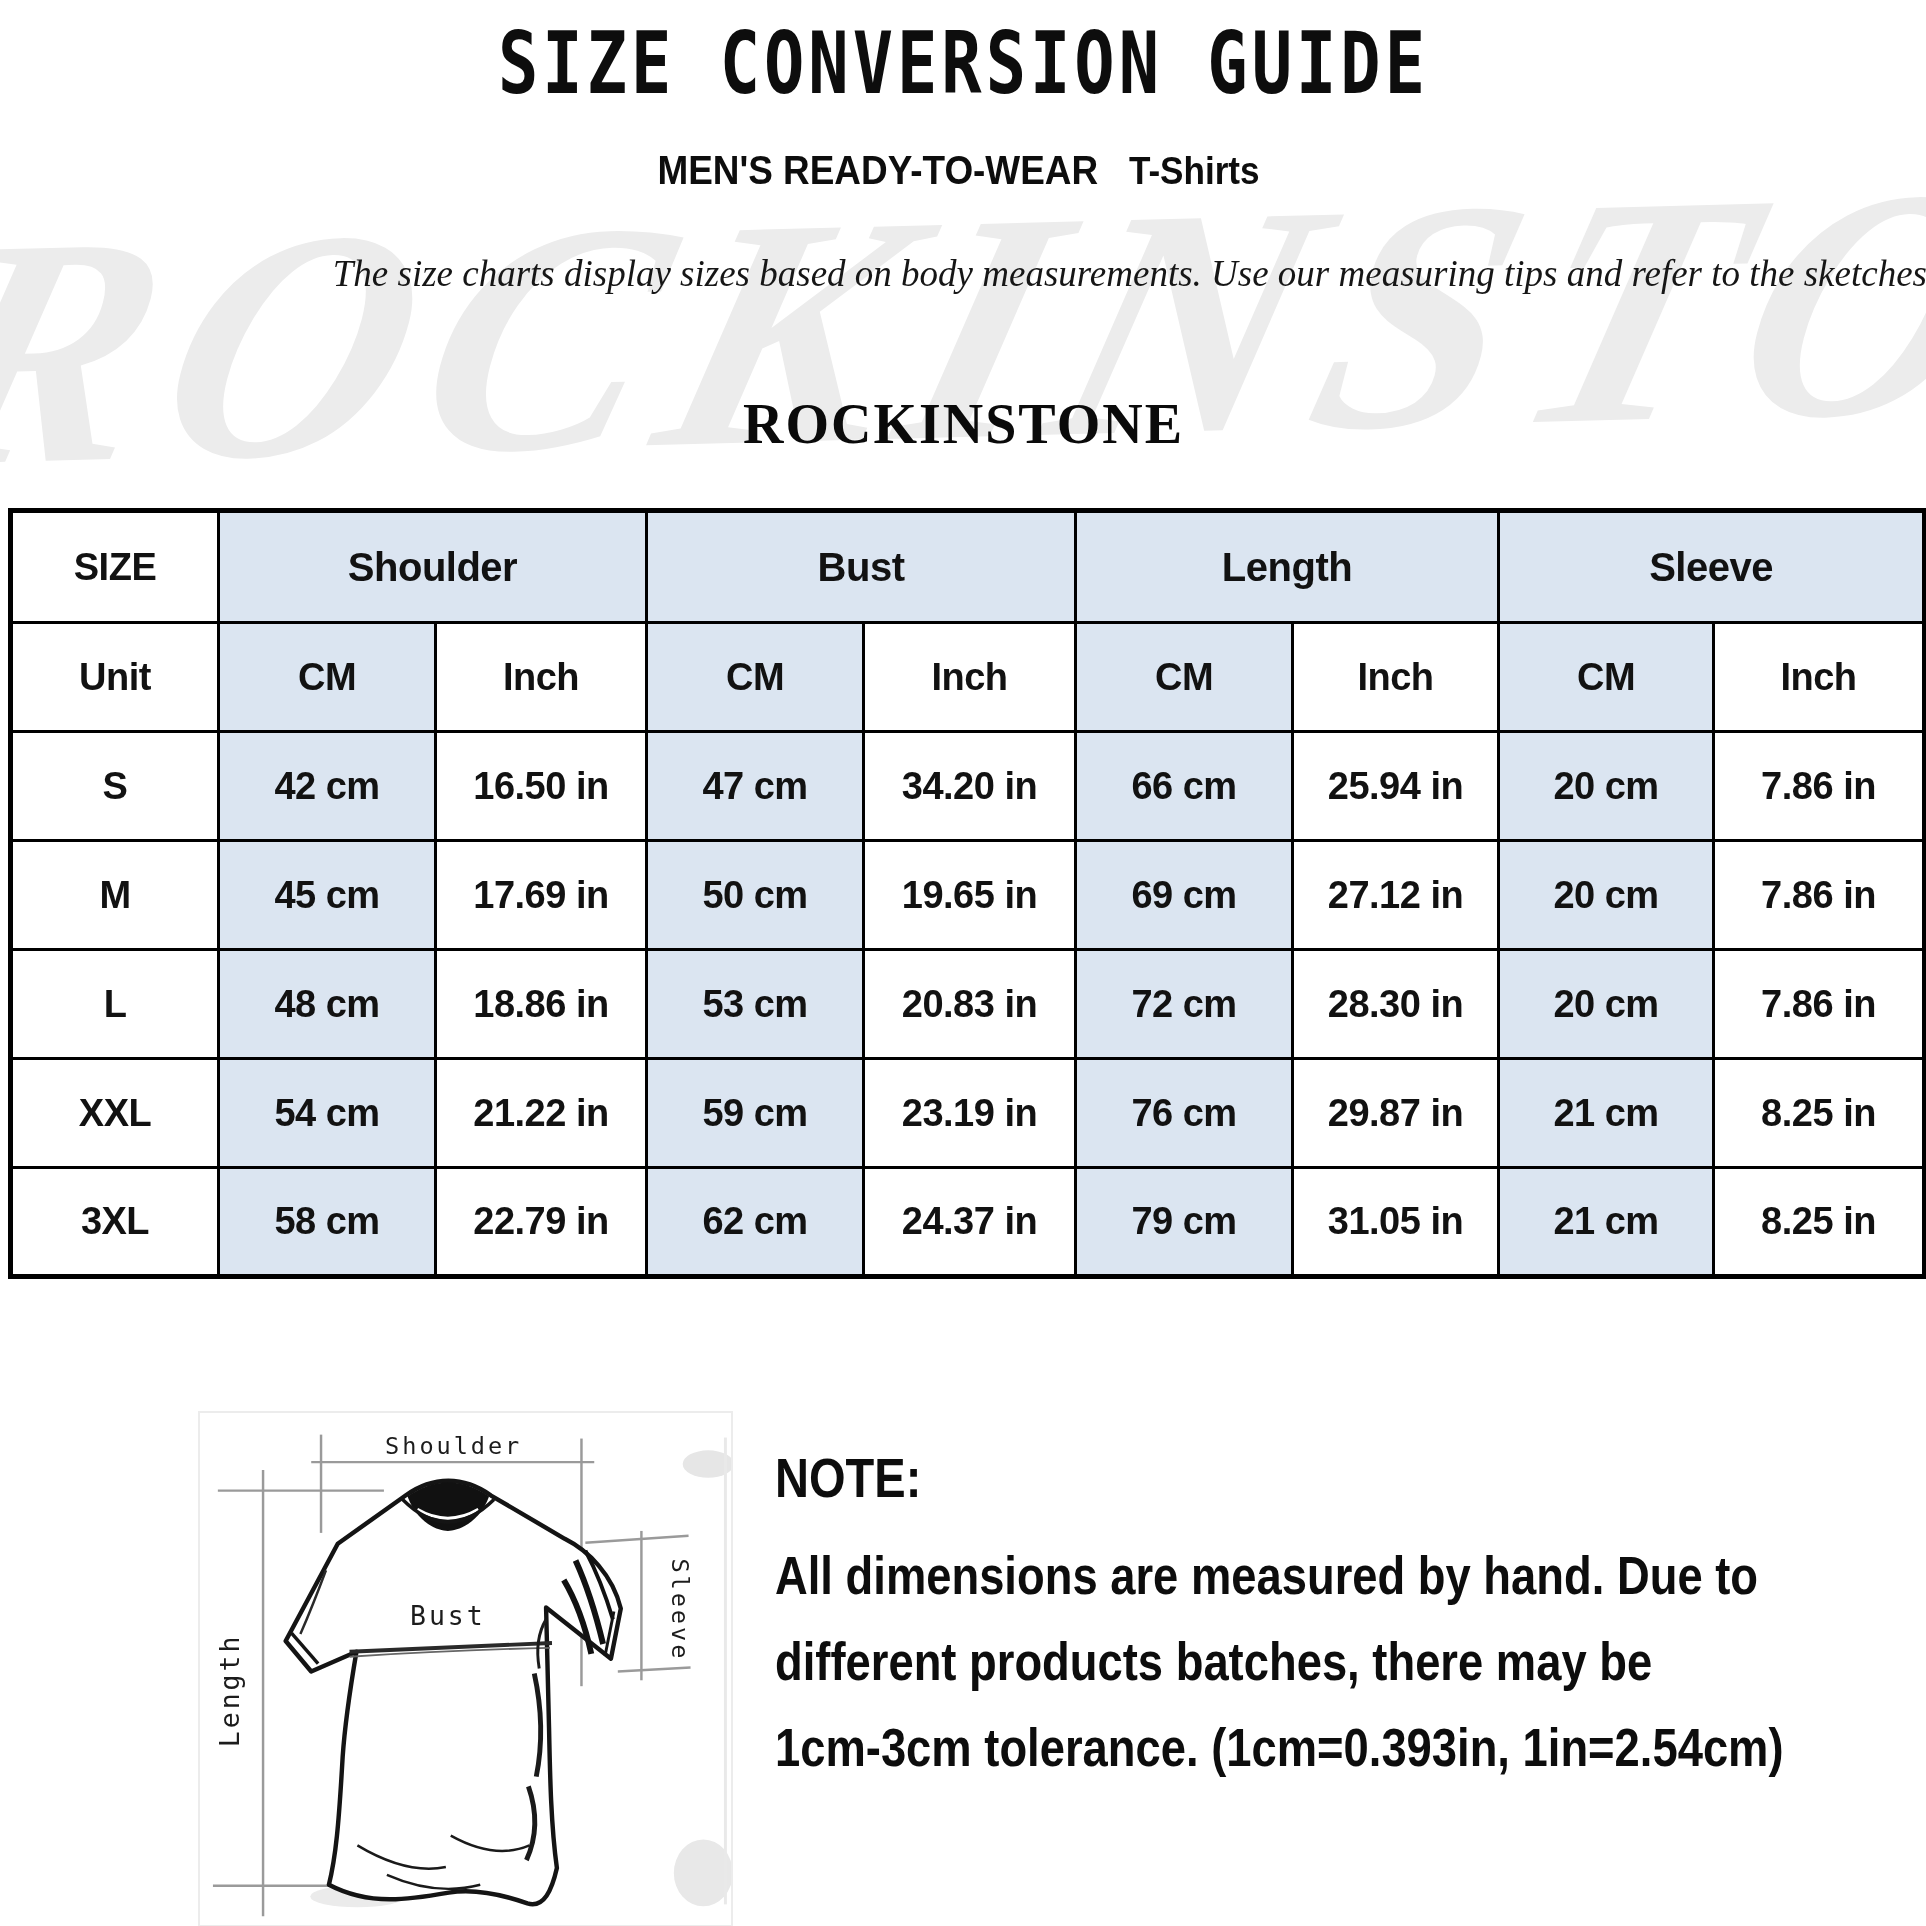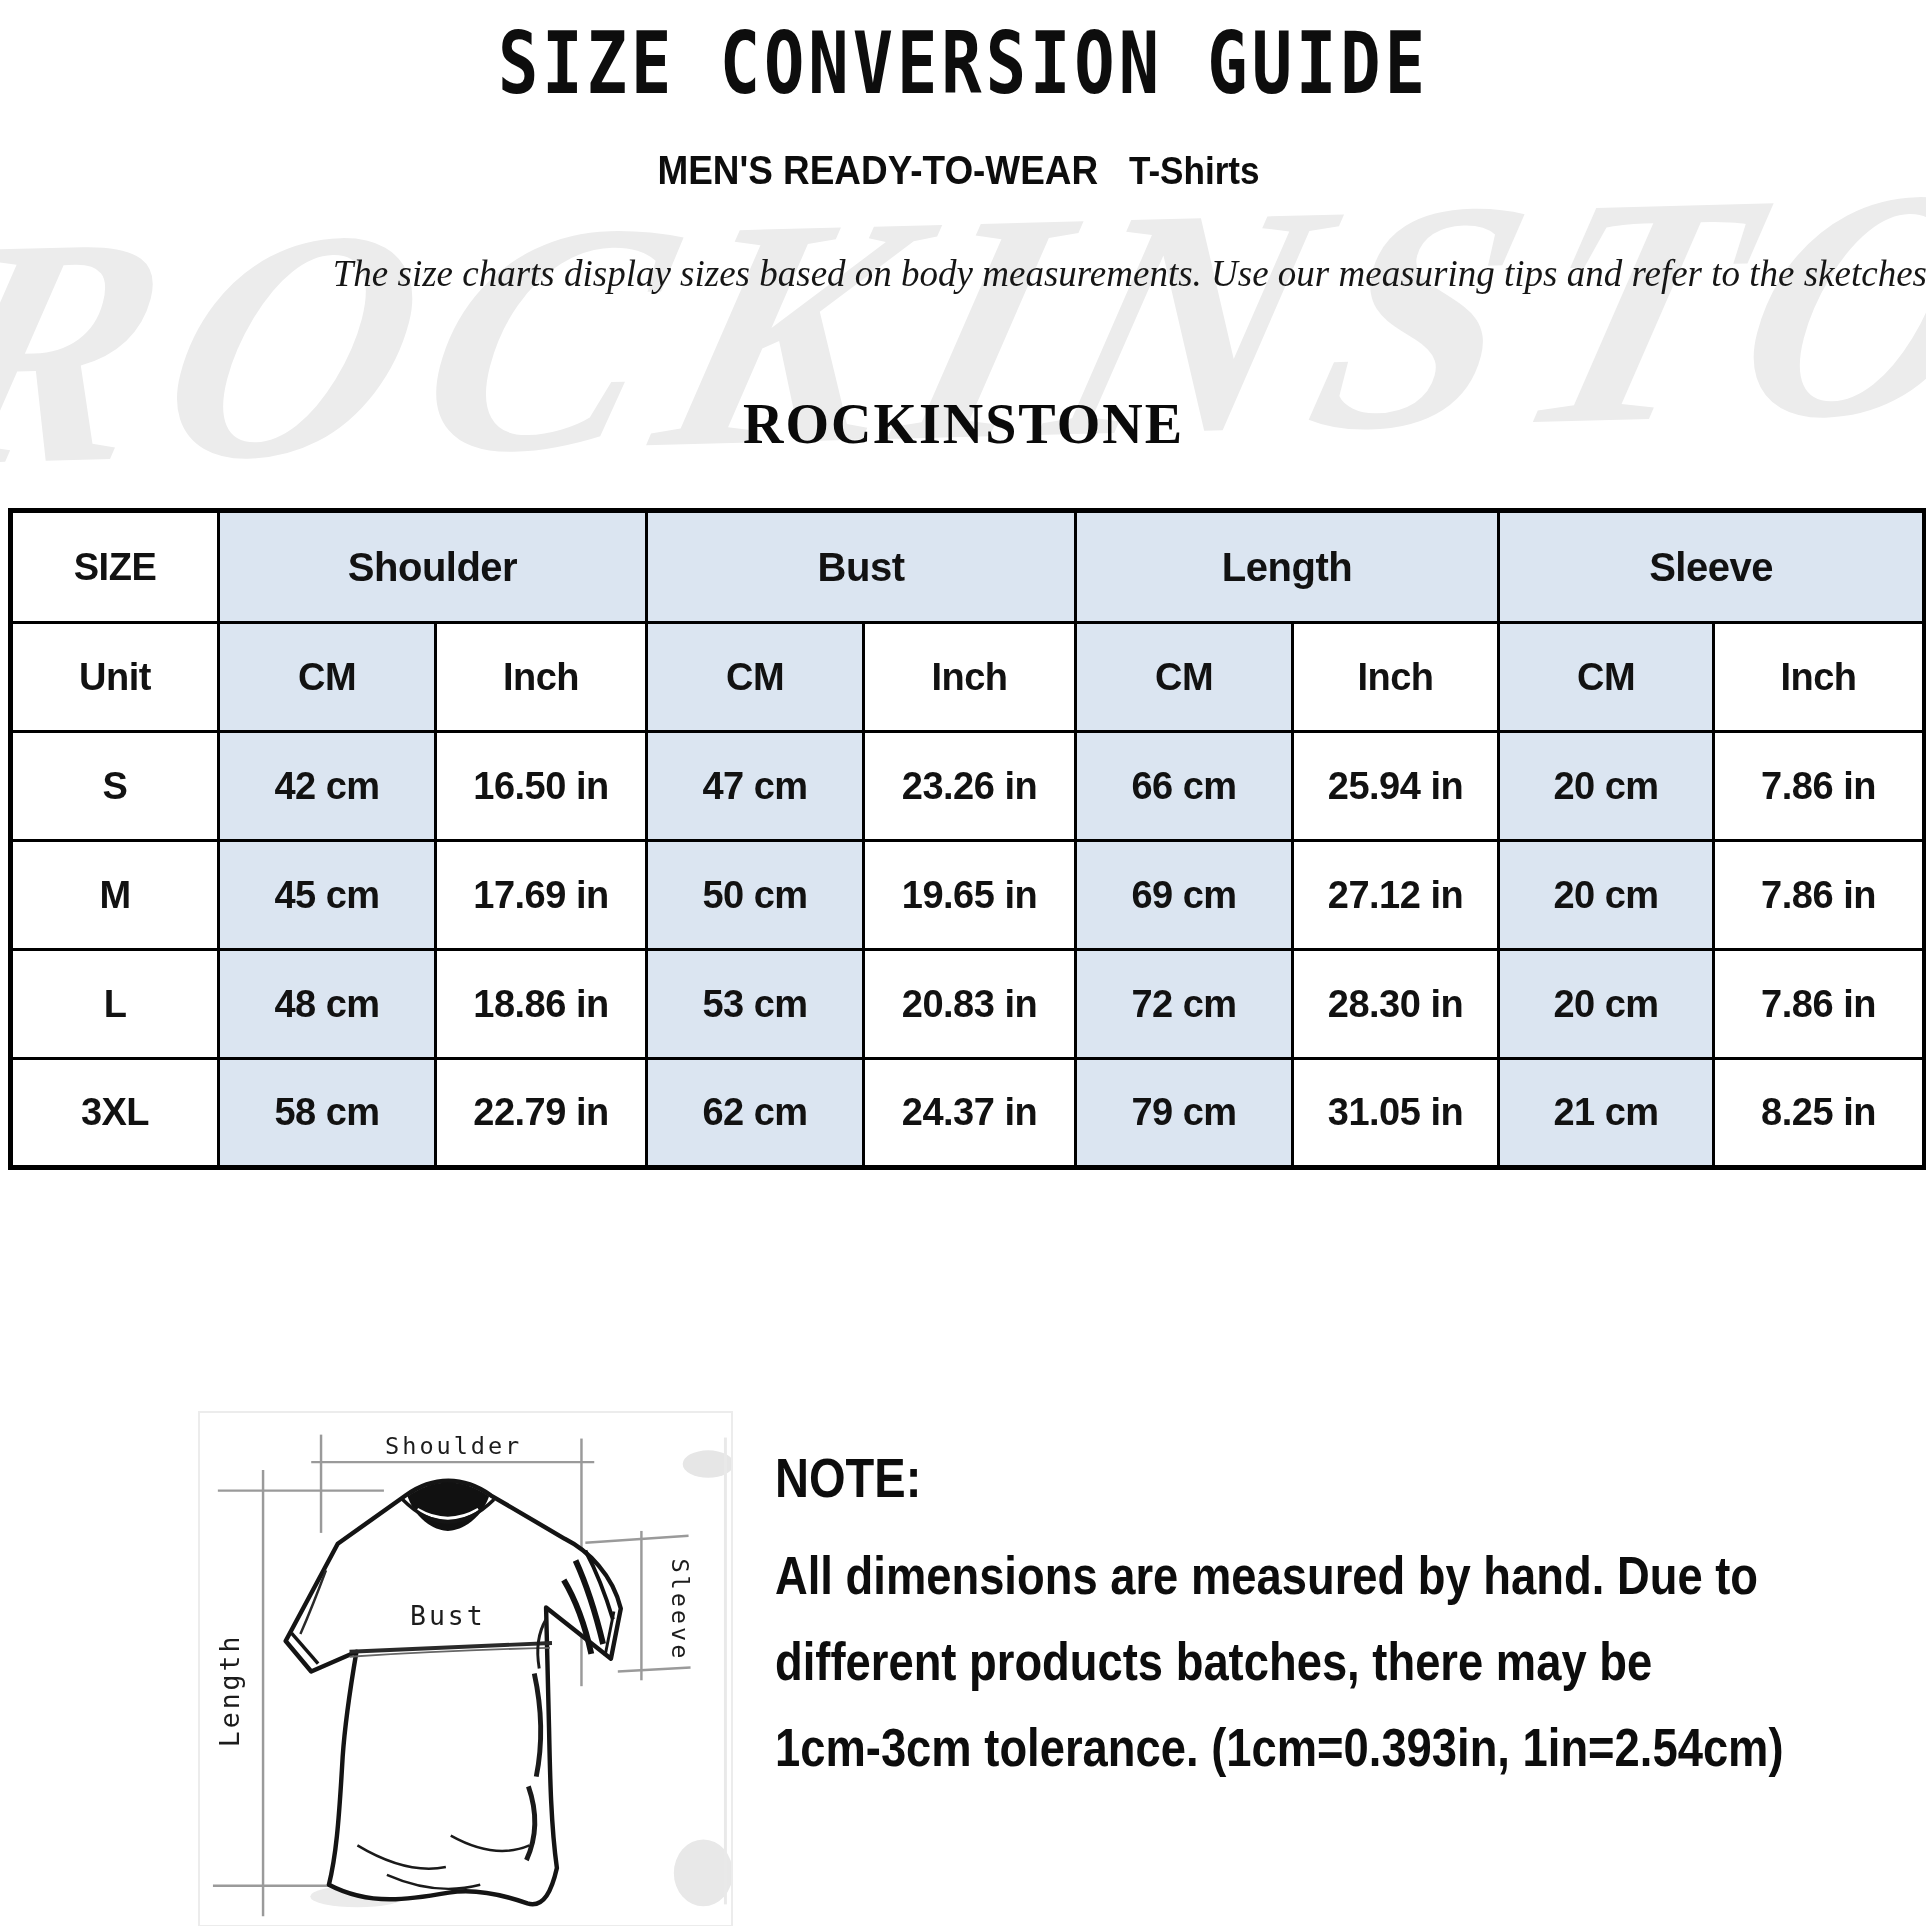--- a/index.html
+++ b/index.html
@@ -92,21 +92,21 @@
     <td class="blue">CM</td>
     <td>Inch</td>
     <td class="blue">CM</td>
     <td>Inch</td>
   </tr>
   <tr class="data">
     <td>S</td>
     <td class="blue">42 cm</td>
     <td>16.50 in</td>
     <td class="blue">47 cm</td>
-    <td>23.26 in</td>
+    <td>34.20 in</td>
     <td class="blue">66 cm</td>
     <td>25.94 in</td>
     <td class="blue">20 cm</td>
     <td>7.86 in</td>
   </tr>
   <tr class="data">
     <td>M</td>
     <td class="blue">45 cm</td>
     <td>17.69 in</td>
     <td class="blue">50 cm</td>
@@ -119,20 +119,31 @@
   <tr class="data">
     <td>L</td>
     <td class="blue">48 cm</td>
     <td>18.86 in</td>
     <td class="blue">53 cm</td>
     <td>20.83 in</td>
     <td class="blue">72 cm</td>
     <td>28.30 in</td>
     <td class="blue">20 cm</td>
     <td>7.86 in</td>
+  </tr>
+  <tr class="data">
+    <td>XXL</td>
+    <td class="blue">54 cm</td>
+    <td>21.22 in</td>
+    <td class="blue">59 cm</td>
+    <td>23.19 in</td>
+    <td class="blue">76 cm</td>
+    <td>29.87 in</td>
+    <td class="blue">21 cm</td>
+    <td>8.25 in</td>
   </tr>
   <tr class="data">
     <td>3XL</td>
     <td class="blue">58 cm</td>
     <td>22.79 in</td>
     <td class="blue">62 cm</td>
     <td>24.37 in</td>
     <td class="blue">79 cm</td>
     <td>31.05 in</td>
     <td class="blue">21 cm</td>

